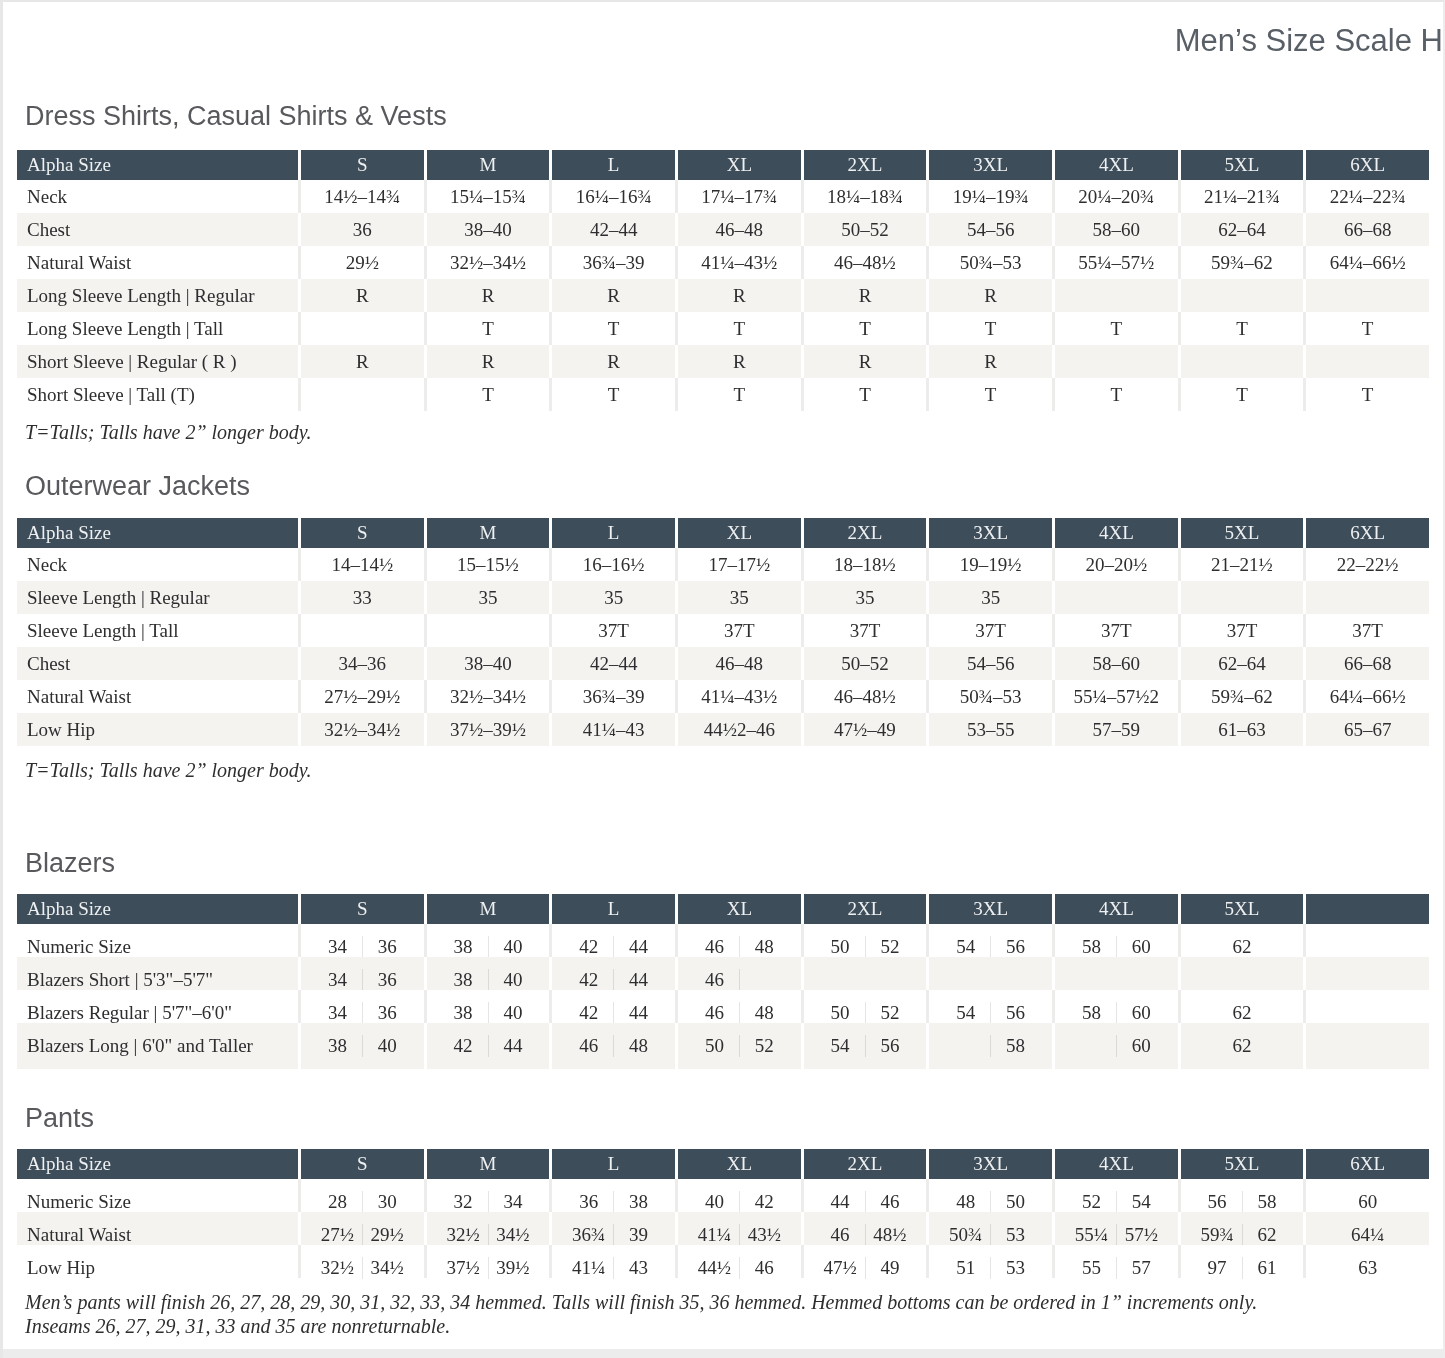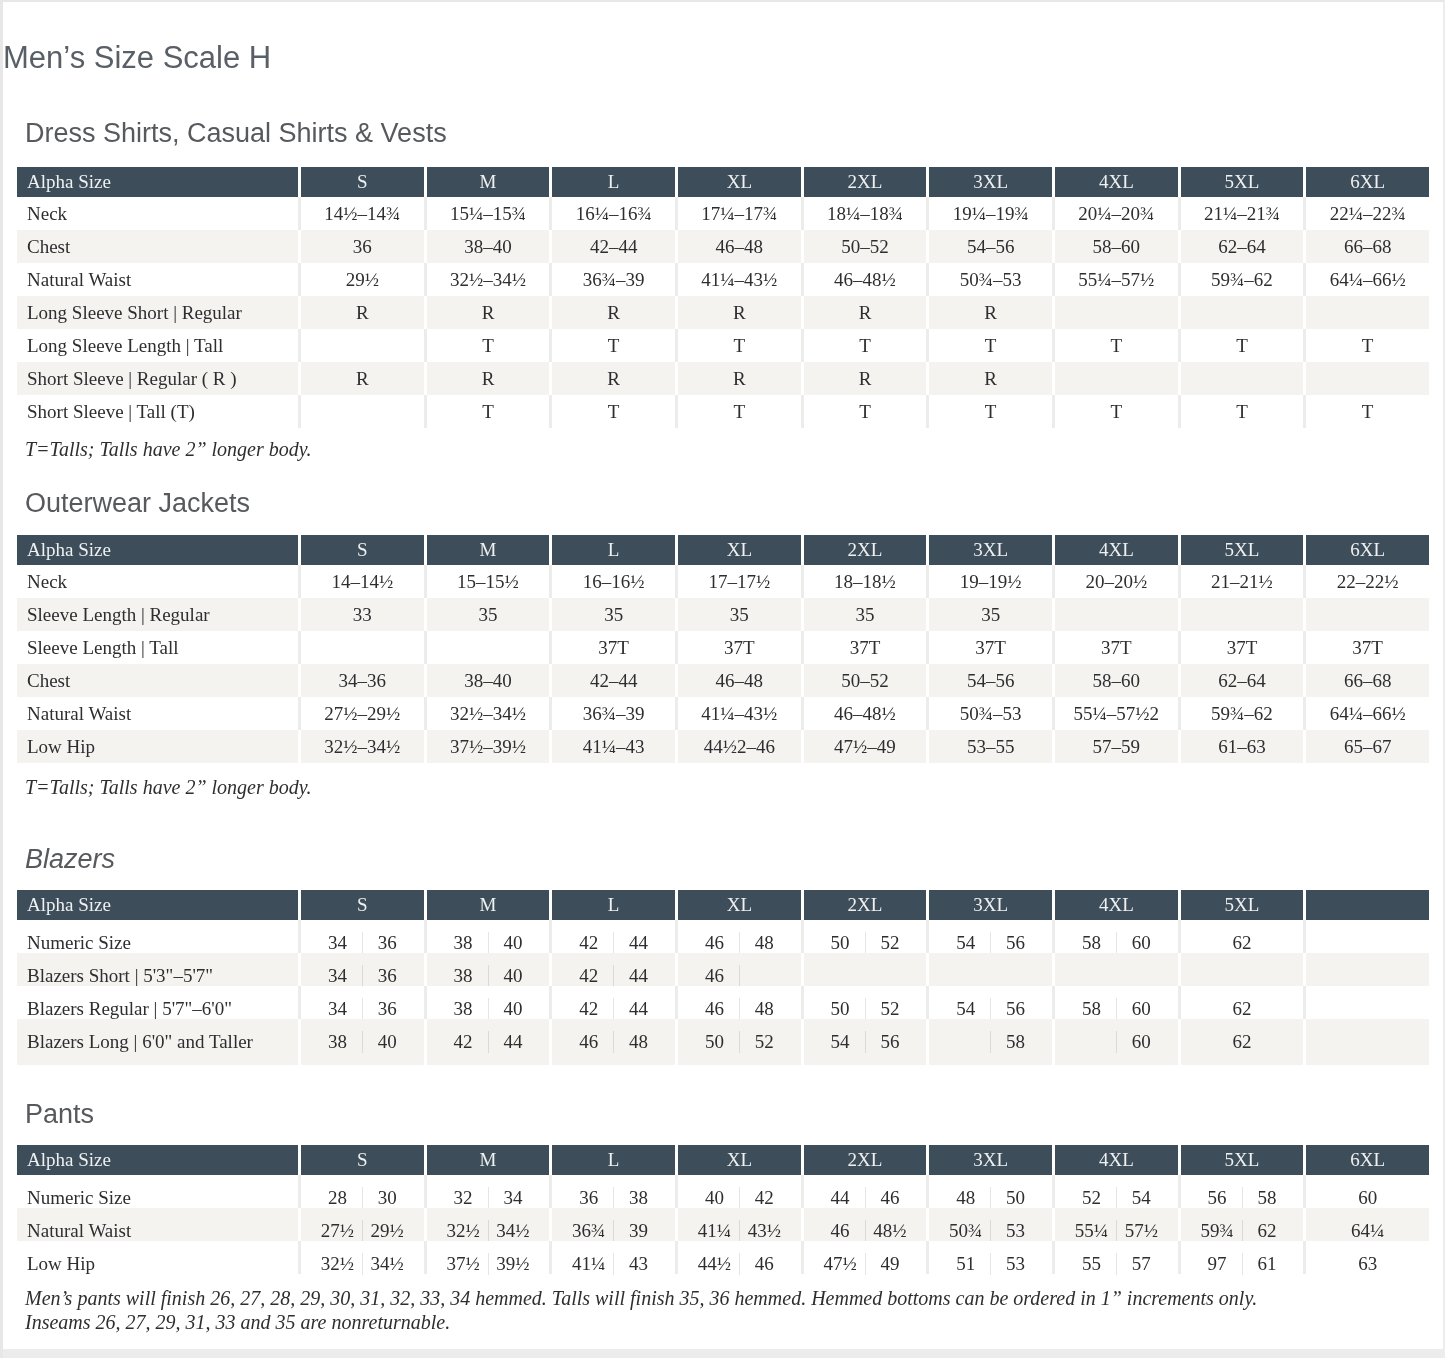--- a/index.html
+++ b/index.html
@@ -3,32 +3,32 @@
 <meta charset="utf-8">
 <style>
   html,body{margin:0;padding:0;background:#fff;}
   .page{
     width:1445px;height:1358px;box-sizing:border-box;position:relative;
     background:#ffffff;overflow:hidden;
     border-top:2px solid #e7e7e7;border-left:3px solid #e7e7e7;border-right:2px solid #ededed;
     font-family:"Liberation Serif","DejaVu Serif",serif;color:#2e2e30;
   }
   .doc-title{
-    padding-top:37px;text-align:left;
+    padding-top:20px;text-align:right;
     font-family:"Liberation Sans","DejaVu Sans",sans-serif;
     font-size:31px;color:#595f66;line-height:38px;
   }
   .section-title{
     font-family:"Liberation Sans","DejaVu Sans",sans-serif;
     font-size:27px;color:#57595d;line-height:31px;
     margin:0 0 0 22px;
   }
   .st1{margin-top:41px;}
   .st2{margin-top:28px;}
-  .st3{margin-top:46px;font-style:italic;}
+  .st3{margin-top:67px;}
   .st4{margin-top:47px;}
   .sizetable{margin:0 14px 0 14px;}
   .t1{margin-top:18px;}
   .t2{margin-top:16px;}
   .t3{margin-top:15px;}
   .t4{margin-top:15px;}
   .trow{
     display:grid;grid-template-columns:281px repeat(9,1fr);
     column-gap:3px;height:33px;
   }
@@ -107,21 +107,21 @@
         <div class="cell">32½–34½</div>
         <div class="cell">36¾–39</div>
         <div class="cell">41¼–43½</div>
         <div class="cell">46–48½</div>
         <div class="cell">50¾–53</div>
         <div class="cell">55¼–57½</div>
         <div class="cell">59¾–62</div>
         <div class="cell">64¼–66½</div>
       </div>
       <div class="trow even">
-        <div class="cell labelcell">Long Sleeve Short  |  Regular</div>
+        <div class="cell labelcell">Long Sleeve Length  |  Regular</div>
         <div class="cell">R</div>
         <div class="cell">R</div>
         <div class="cell">R</div>
         <div class="cell">R</div>
         <div class="cell">R</div>
         <div class="cell">R</div>
         <div class="cell"></div>
         <div class="cell"></div>
         <div class="cell"></div>
       </div>

